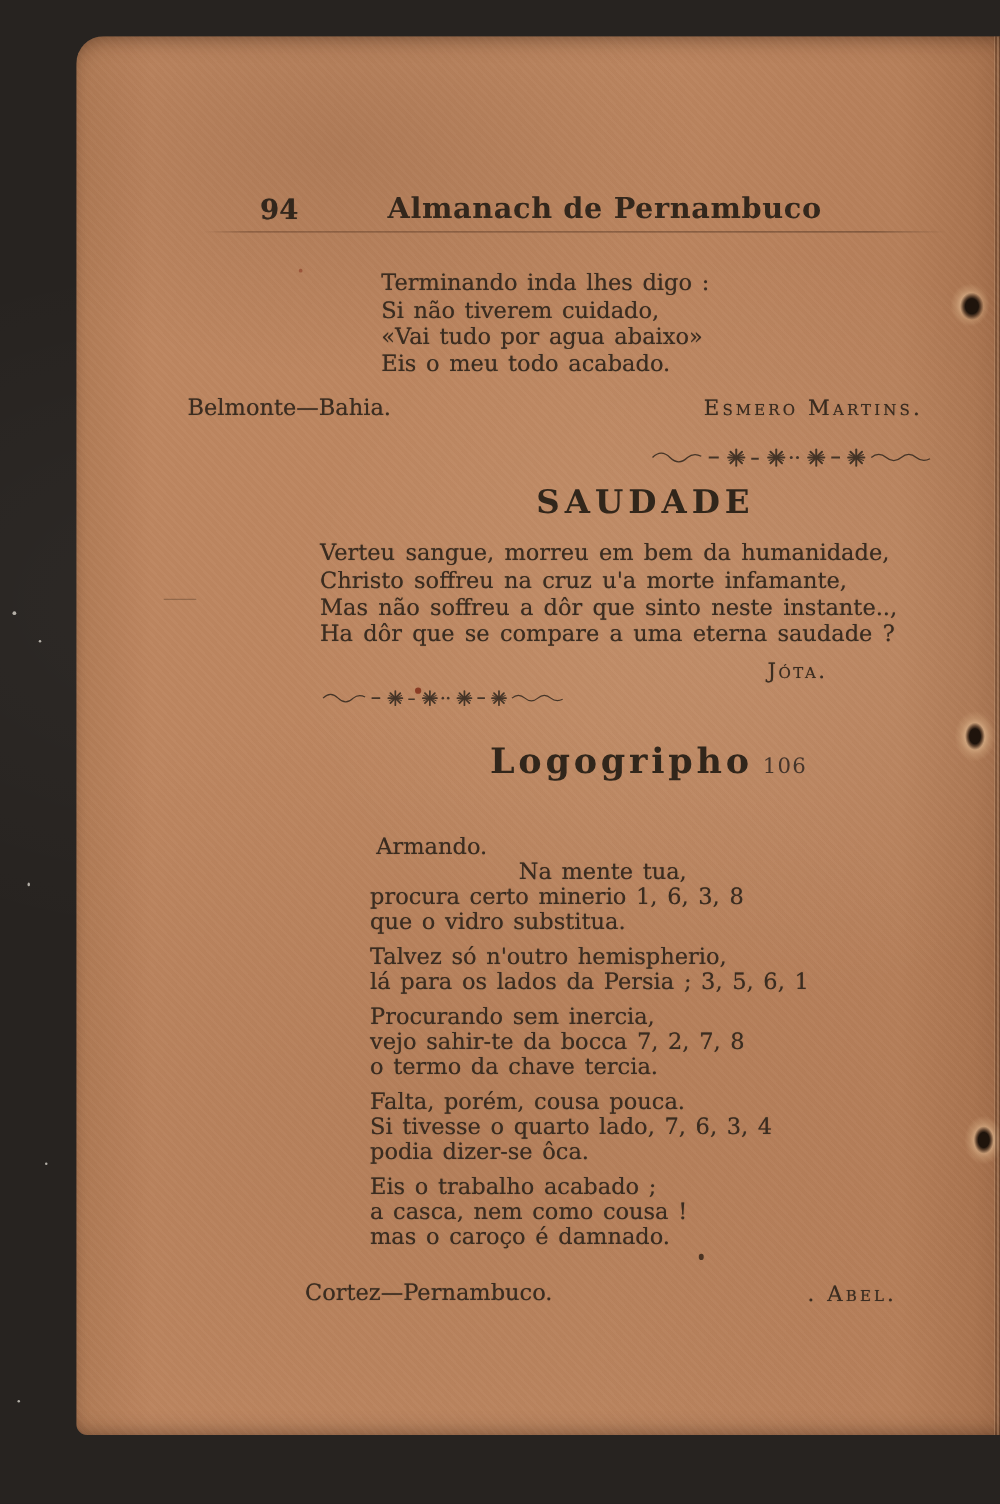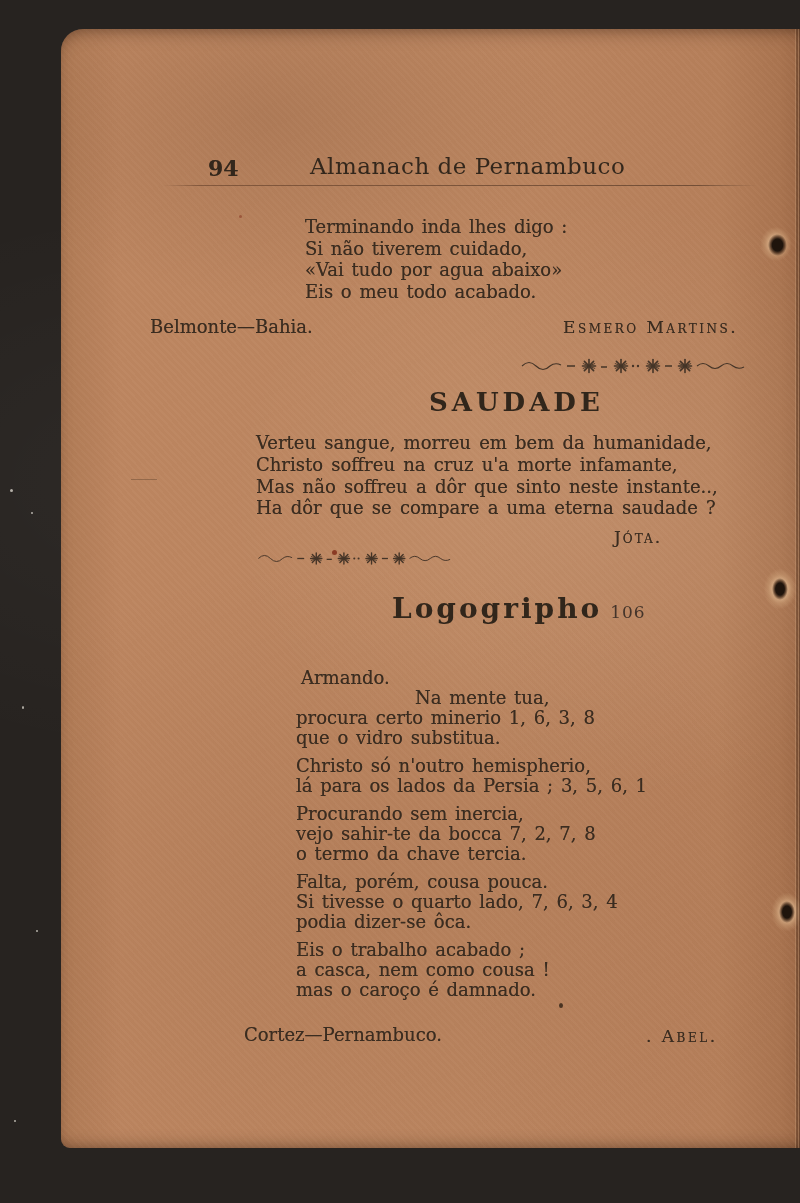--- a/index.html
+++ b/index.html
@@ -28,21 +28,21 @@
   .page::after{ 
     content:"";position:absolute;right:-1px;top:0;bottom:0;width:15px;
     border-radius:0 4px 8px 0;
     background:
       repeating-linear-gradient(90deg, rgba(255,220,180,0.18) 0 1px, rgba(60,35,20,0.25) 1px 3px),
       linear-gradient(90deg, rgba(70,40,25,0.0), rgba(70,40,25,0.45) 45%, #5d4028 70%, #2c2014 92%, #1d150d 100%);
   }
   .ink{color:#3a2c20;text-shadow:0 0 0.6px rgba(58,44,32,0.65);}
   .abs{position:absolute;}
   .pagenum{left:147px;top:126px;font-size:22px;font-weight:bold;color:#33271c;}
-  .ptitle{left:249px;top:124px;font-size:23px;font-weight:normal;color:#33271c;letter-spacing:0.5px;}
+  .ptitle{left:249px;top:124px;font-size:23px;font-weight:bold;color:#33271c;letter-spacing:0.5px;}
   .hrule{left:102px;top:156px;width:594px;height:1px;
     background:linear-gradient(90deg, rgba(90,55,35,0), rgba(90,55,35,0.55) 6%, rgba(70,45,30,0.6) 90%, rgba(90,55,35,0));}
   .verse1{left:244px;top:187px;font-size:18px;line-height:21.5px;word-spacing:2px;}
   .byline-place{left:89px;top:287px;font-size:18px;word-spacing:2px;}
   .byline-author{left:502px;top:288px;font-size:17px;font-variant:small-caps;letter-spacing:2.5px;}
   .orn1{left:460px;top:326px;}
   .saudade-title{left:368px;top:358px;font-size:26px;font-weight:bold;letter-spacing:4px;color:#31261b;}
   .saudade{left:195px;top:403px;font-size:18px;line-height:21.8px;word-spacing:2.5px;}
   .jota{left:553px;top:498px;font-size:17px;font-variant:small-caps;letter-spacing:2px;}
   .orn2{left:196px;top:520px;}
@@ -140,21 +140,21 @@
     <span class="abs logo-title"><span>Logogripho</span><span class="logo-num">106</span></span>
 
     <div class="abs ink poem">
       <div class="stanza">
         <div class="ind-name">Armando.</div>
         <div class="ind-deep">Na mente tua,</div>
         <div>procura certo minerio 1, 6, 3, 8</div>
         <div>que o vidro substitua.</div>
       </div>
       <div class="stanza">
-        <div>Christo só n'outro hemispherio,</div>
+        <div>Talvez só n'outro hemispherio,</div>
         <div>lá para os lados da Persia ; 3, 5, 6, 1</div>
       </div>
       <div class="stanza">
         <div>Procurando sem inercia,</div>
         <div>vejo sahir-te da bocca 7, 2, 7, 8</div>
         <div>o termo da chave tercia.</div>
       </div>
       <div class="stanza">
         <div>Falta, porém, cousa pouca.</div>
         <div>Si tivesse o quarto lado, 7, 6, 3, 4</div>

